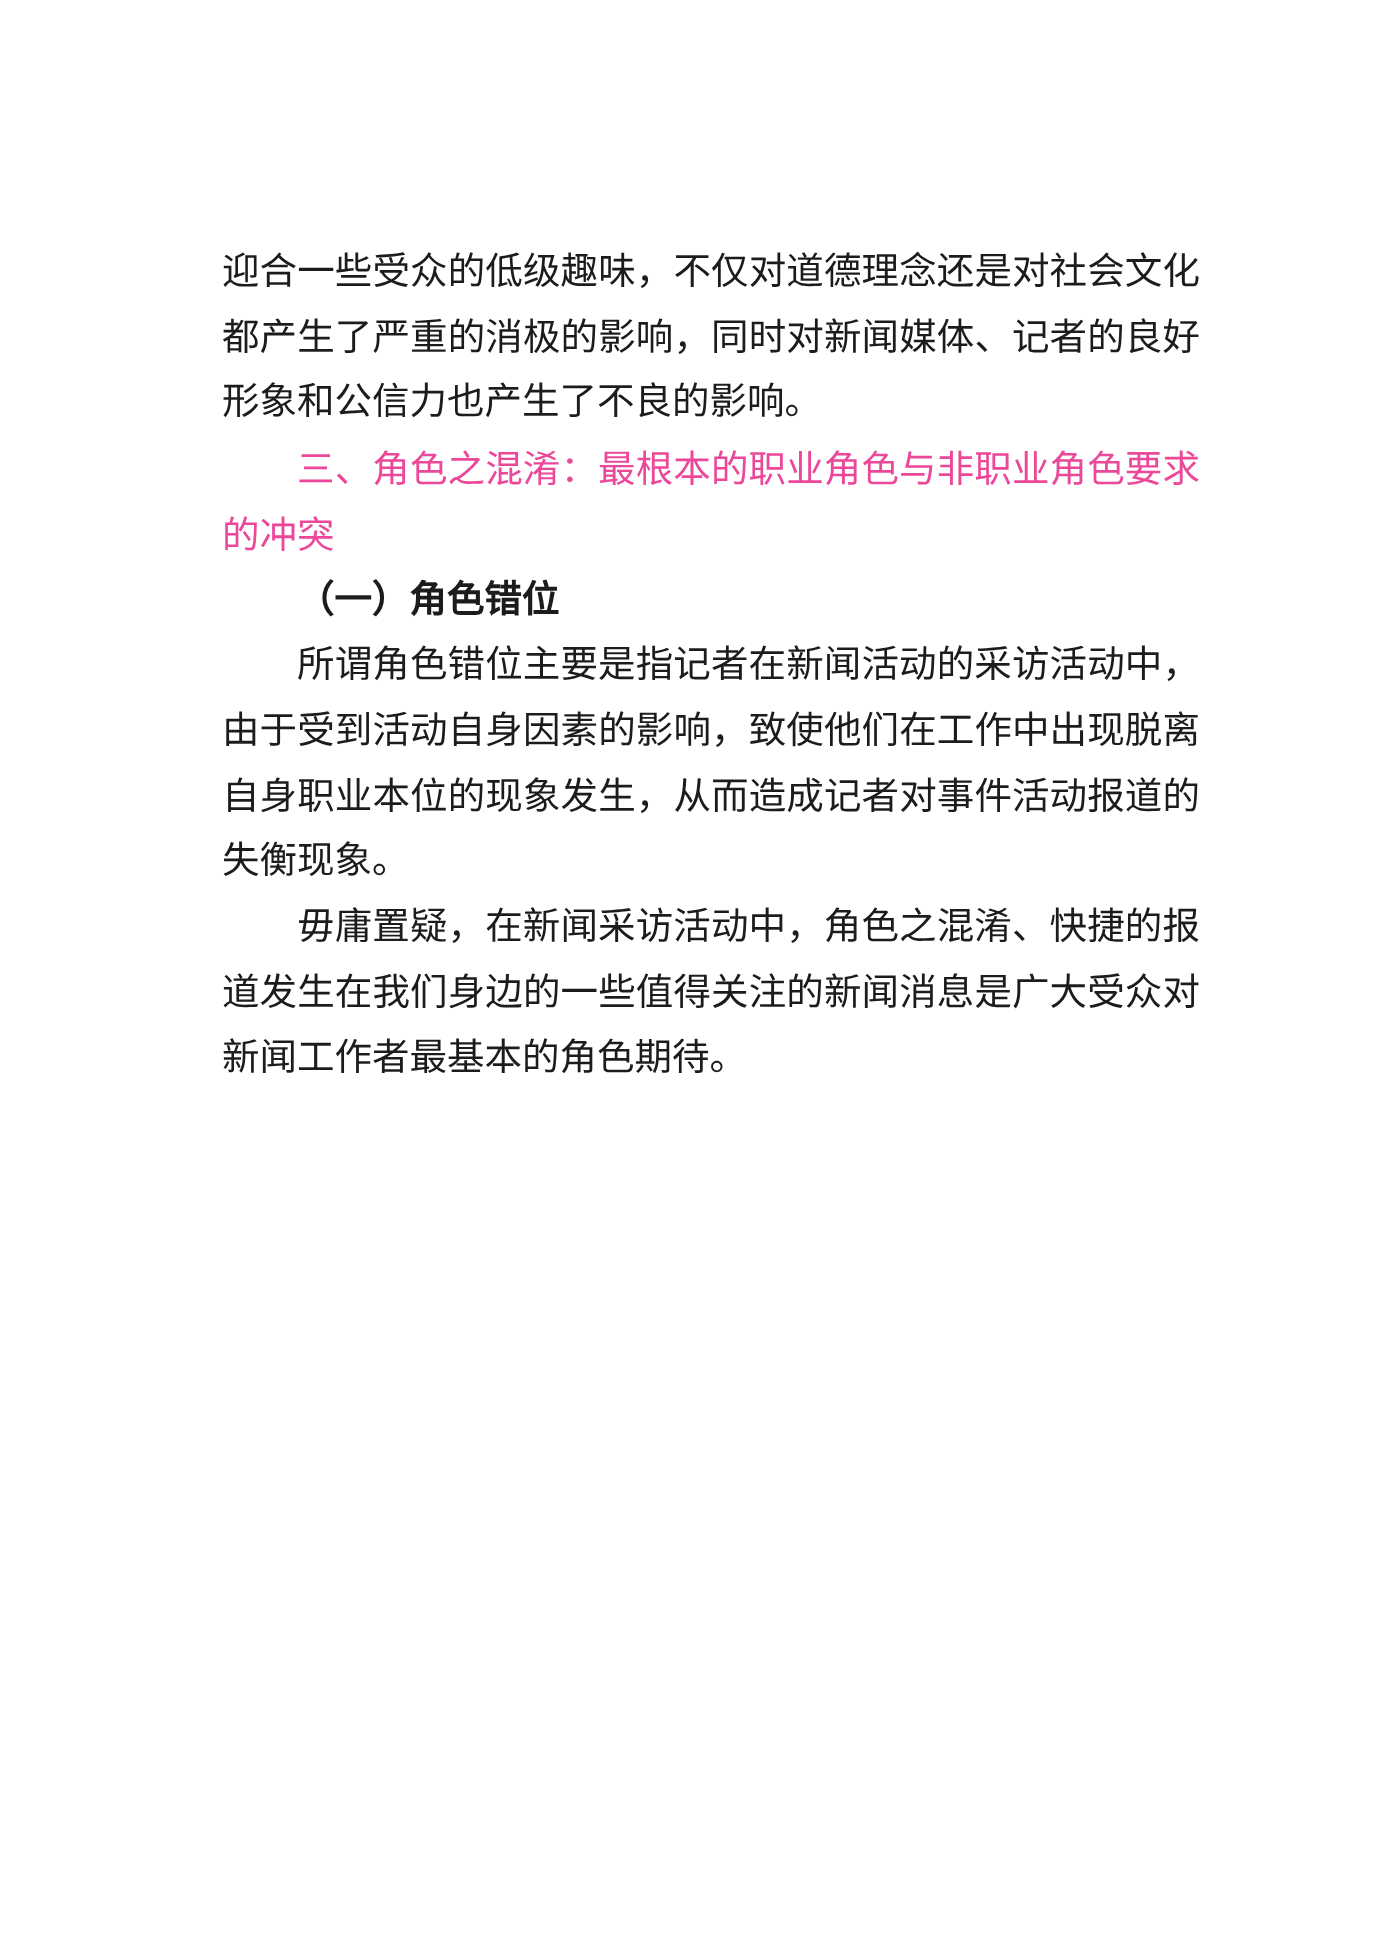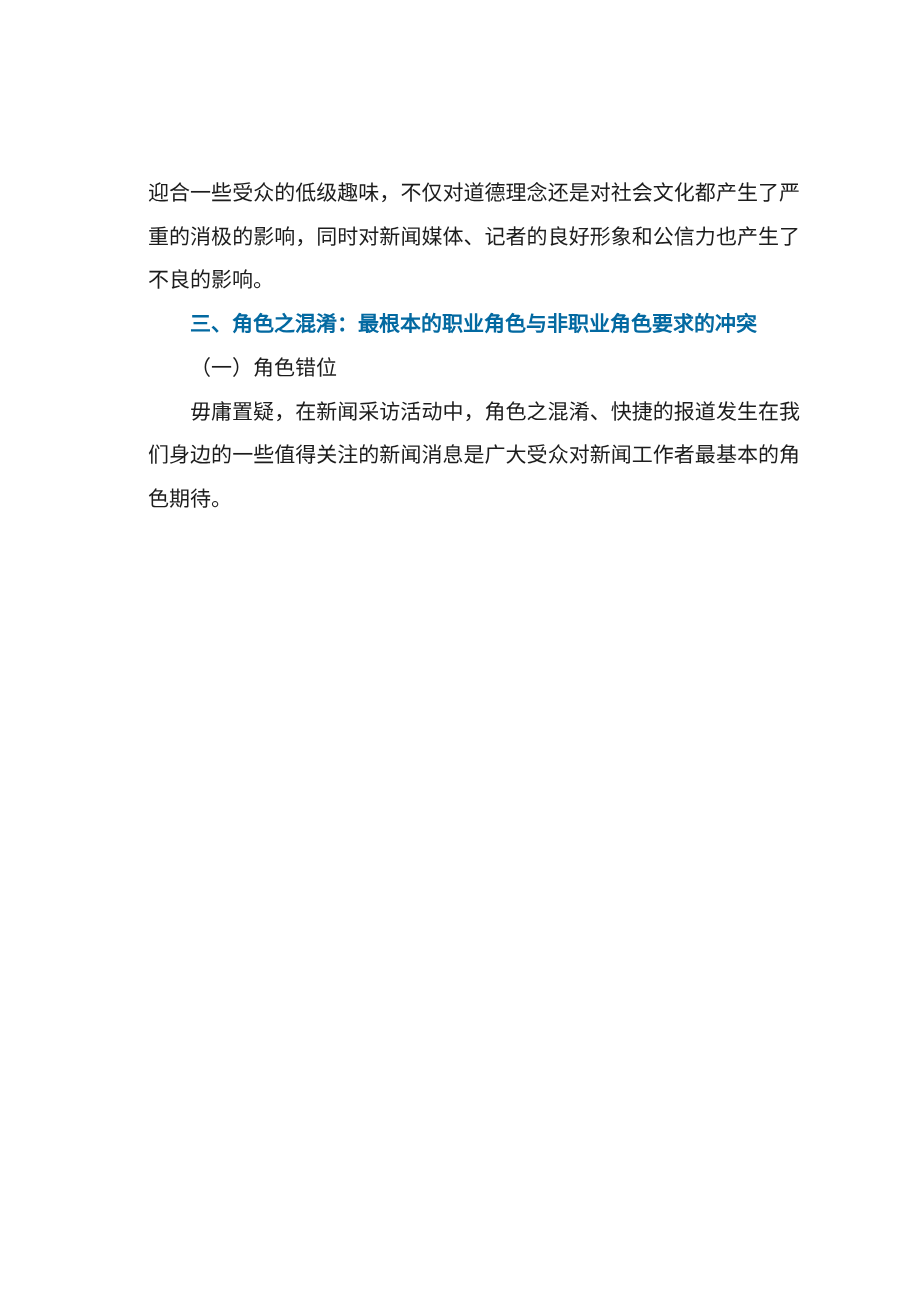--- a/index.html
+++ b/index.html
@@ -13,50 +13,51 @@
     width: 920px;
     height: 1301px;
     margin: 0 auto;
     background: #ffffff;
     overflow: hidden;
     box-sizing: border-box;
   }
   .doc-content {
     position: absolute;
     left: 148px;
-    top: 172px;
+    top: 160px;
     width: 652px;
     font-family: "Liberation Serif", "DejaVu Serif", serif;
-    font-size: 21px;
+    font-size: 25px;
     line-height: 43.7px;
     color: #1c1c1c;
     text-align: justify;
     text-justify: inter-ideograph;
     word-break: break-all;
   }
   .doc-content p {
     margin: 0;
     padding: 0;
     text-indent: 2em;
   }
   .doc-content p.continued {
     text-indent: 0;
   }
   .doc-content p.heading {
     font-family: "DejaVu Sans", "Liberation Sans", sans-serif;
-    font-weight: bold;
-    color: #0369a1;
+    font-weight: normal;
+    color: #ec4899;
   }
   .doc-content p.subheading {
-    font-weight: normal;
+    font-weight: bold;
   }
 </style>
 </head>
 <body>
 
 <div class="page">
   <div class="doc-content">
     <p class="continued">迎合一些受众的低级趣味，不仅对道德理念还是对社会文化都产生了严重的消极的影响，同时对新闻媒体、记者的良好形象和公信力也产生了不良的影响。</p>
     <p class="heading">三、角色之混淆：最根本的职业角色与非职业角色要求的冲突</p>
     <p class="subheading">（一）角色错位</p>
+    <p>所谓角色错位主要是指记者在新闻活动的采访活动中，由于受到活动自身因素的影响，致使他们在工作中出现脱离自身职业本位的现象发生，从而造成记者对事件活动报道的失衡现象。</p>
     <p>毋庸置疑，在新闻采访活动中，角色之混淆、快捷的报道发生在我们身边的一些值得关注的新闻消息是广大受众对新闻工作者最基本的角色期待。</p>
   </div>
 </div>
 
 </body></html>

